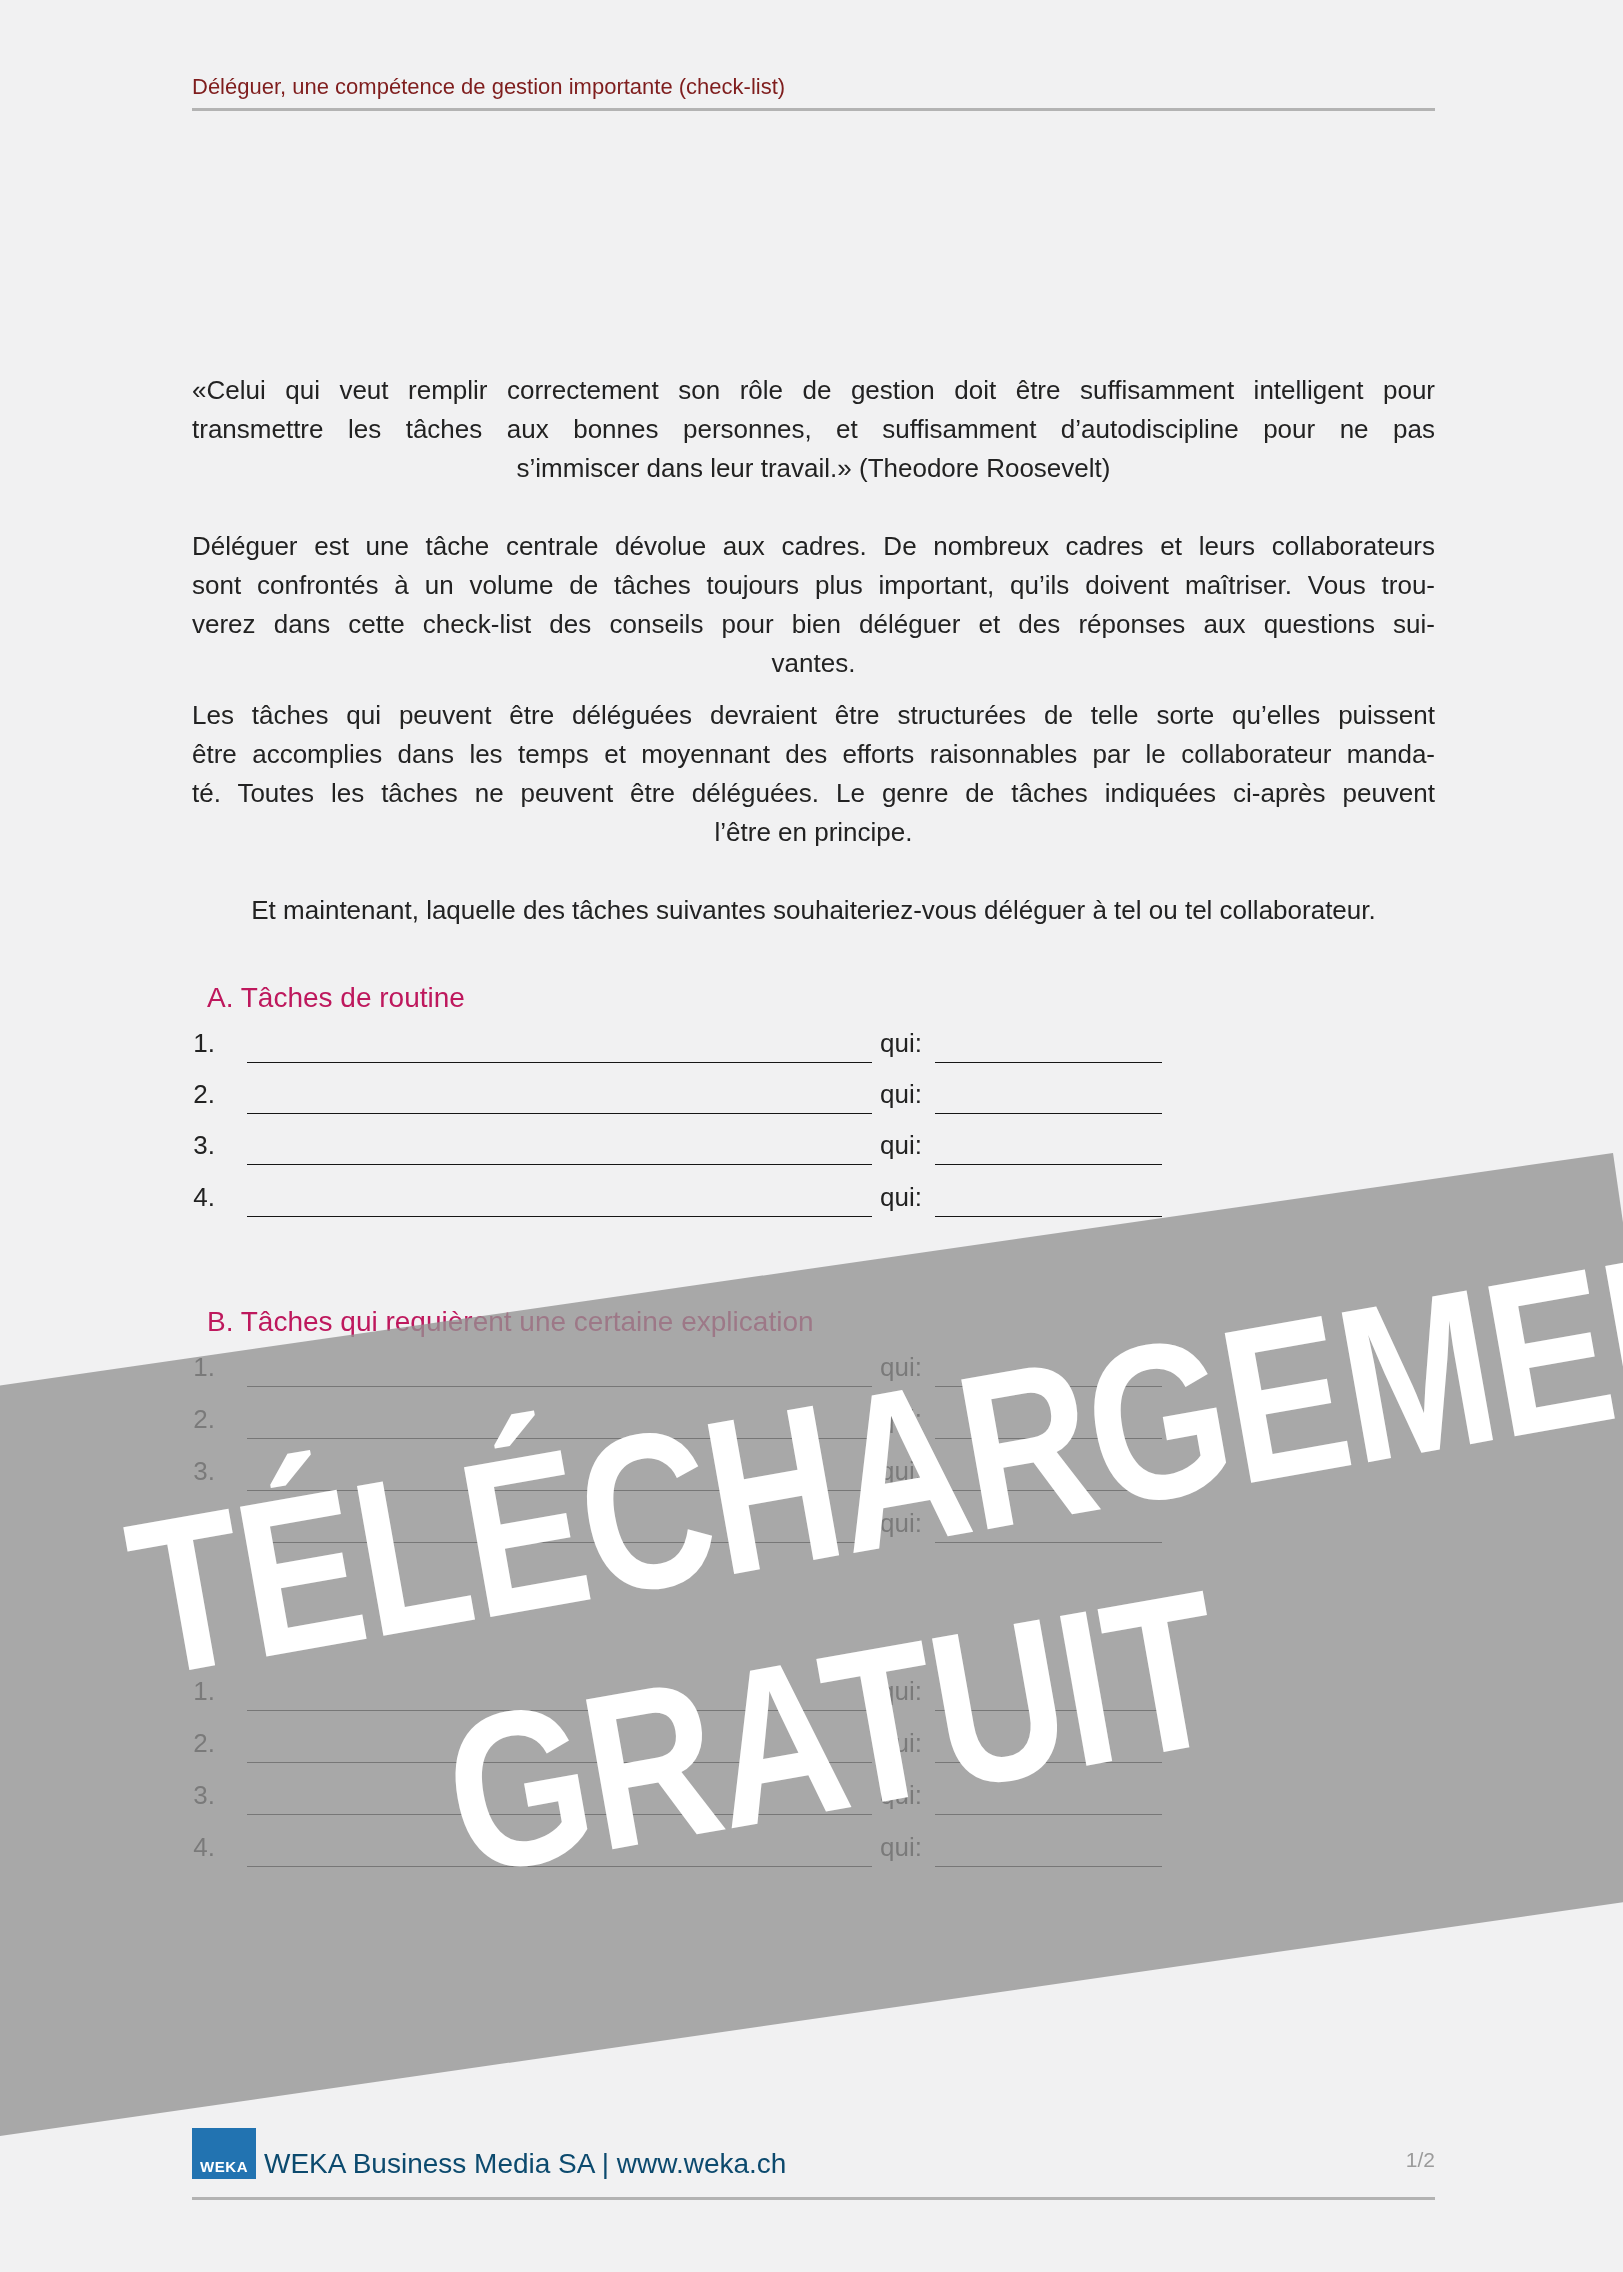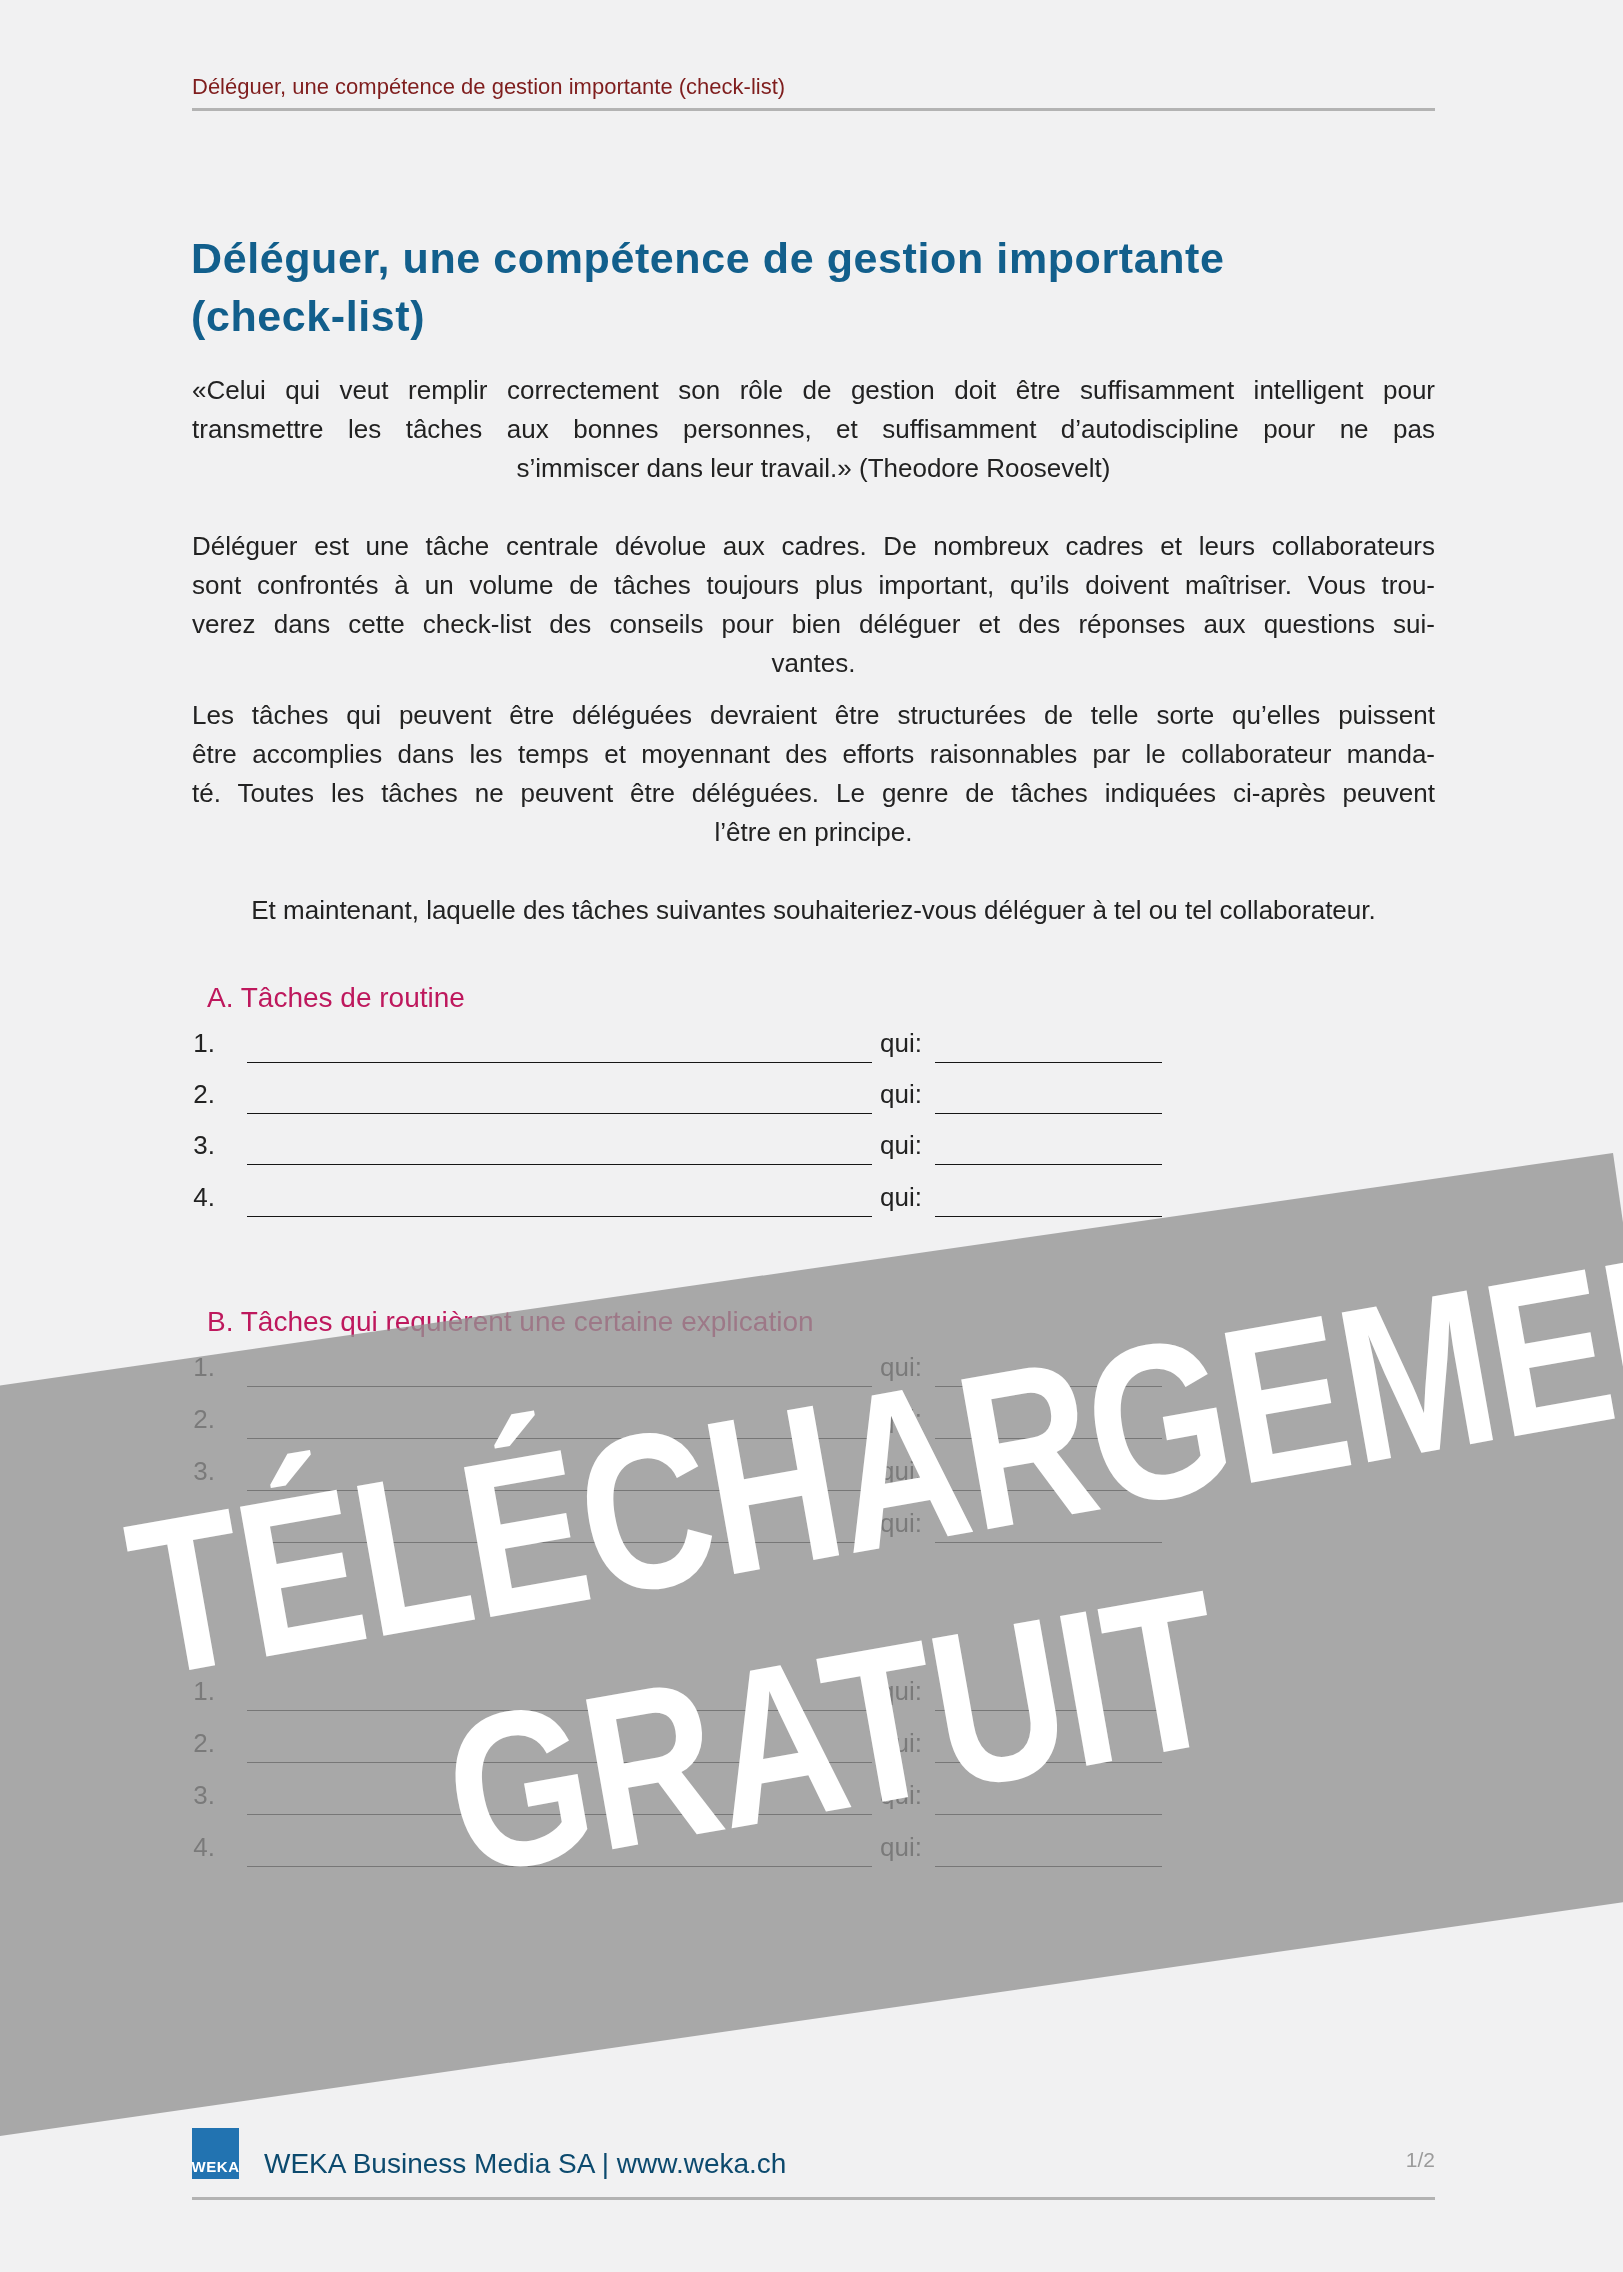--- a/index.html
+++ b/index.html
@@ -45,39 +45,35 @@
   }
   .watermark{
     position:absolute;left:0;top:1360px;width:1623px;z-index:3;
     text-align:center;color:#ffffff;font-weight:bold;
     font-size:221px;line-height:250px;transform:rotate(-10deg);
     font-family:"Liberation Sans",sans-serif;white-space:nowrap;
   }
   .watermark .wline{display:block;transform:scaleX(0.82);transform-origin:50% 50%;letter-spacing:-2.6px;}
   
   .footer-logo{
-    position:absolute;left:192px;top:2128px;width:47px;height:51px;background:#2273B1;
+    position:absolute;left:192px;top:2128px;width:64px;height:51px;background:#2273B1;
     color:#fff;display:flex;align-items:flex-end;justify-content:center;
     font-weight:bold;font-size:15px;letter-spacing:0.6px;padding-bottom:4.5px;box-sizing:border-box;
   }
   .footer-text{position:absolute;left:264px;top:2148px;font-size:28px;color:#0c4a6e;}
   .footer-page{position:absolute;right:188px;top:2148px;font-size:21px;color:#9b9b9b;}
 </style>
 </head>
 <body>
 
 <div class="page">
 
   <div class="hdr-text">Déléguer, une compétence de gestion importante (check-list)</div>
   <div class="rule hdr"></div>
 
-  <h1 class="doc-title" style="margin:0;">
-    <span class="tline">Déléguer, une compétence de gestion importante</span>
-    <span class="tline">(check-list)</span>
-  </h1>
 
   <div class="para p1">
     <div class="jline">«Celui qui veut remplir correctement son rôle de gestion doit être suffisamment intelligent pour</div>
     <div class="jline">transmettre les tâches aux bonnes personnes, et suffisamment d’autodiscipline pour ne pas</div>
     <div class="jlast">s’immiscer dans leur travail.» (Theodore Roosevelt)</div>
   </div>
   <div class="para p2">
     <div class="jline">Déléguer est une tâche centrale dévolue aux cadres. De nombreux cadres et leurs collaborateurs</div>
     <div class="jline">sont confrontés à un volume de tâches toujours plus important, qu’ils doivent maîtriser. Vous trou-</div>
     <div class="jline">verez dans cette check-list des conseils pour bien déléguer et des réponses aux questions sui-</div>

